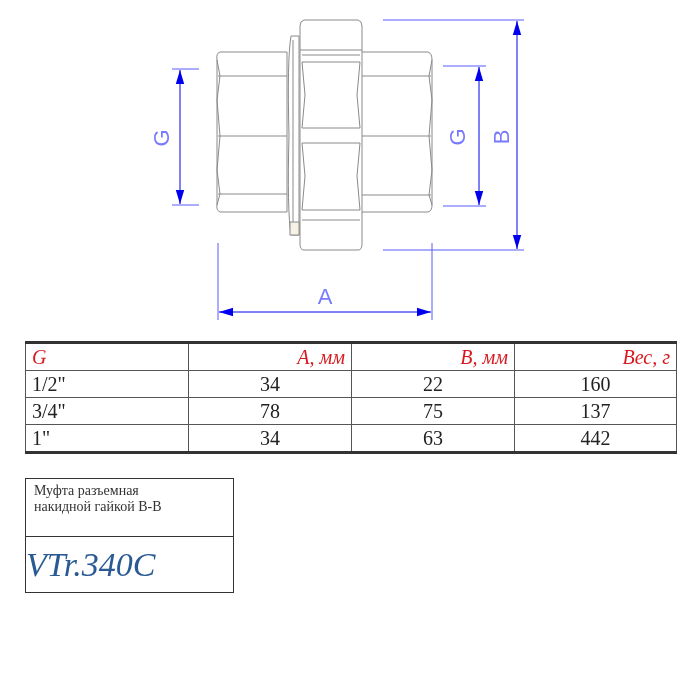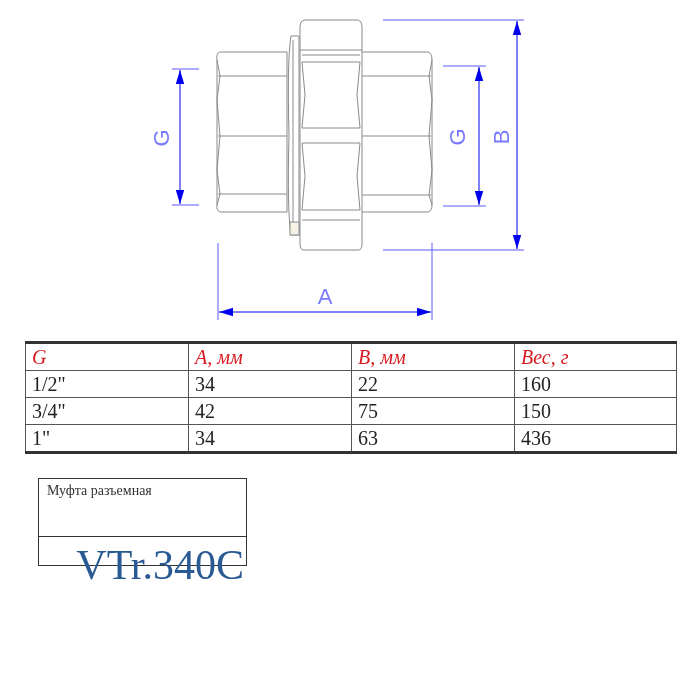--- a/index.html
+++ b/index.html
@@ -1,28 +1,28 @@
 <!DOCTYPE html>
 <html><head>
 <meta charset="utf-8">
 <style>
   html, body { margin:0; padding:0; background:#ffffff; }
   body { width:700px; height:700px; position:relative; overflow:hidden; font-family:"Liberation Serif", serif; }
   .drawing { position:absolute; left:0; top:0; width:700px; height:330px; }
   .spec-table { position:absolute; left:25px; top:341px; width:652px; border-collapse:collapse; border-top:3px solid #333; border-bottom:3px solid #333; border-left:1.5px solid #333; border-right:1.5px solid #333; font-family:"Liberation Serif", serif; font-size:20px; color:#222; }
   .spec-table td, .spec-table th { border:1.5px solid #555; padding:0 6px; height:26px; line-height:24px; font-weight:normal; }
-  .spec-table th { color:#d8191f; font-style:italic; text-align:left; }
+  .spec-table th { color:#d8191f; font-style:italic; text-align:right; }
   .spec-table th.first { text-align:left; }
-  .spec-table td { text-align:left; }
+  .spec-table td { text-align:center; }
   .spec-table td.first { text-align:left; }
   .col-g { width:150px; }
   .col-a, .col-b { width:150px; }
-  .label-box { position:absolute; left:38px; top:478px; width:209px; height:88px; border:1.5px solid #333; box-sizing:border-box; }
+  .label-box { position:absolute; left:25px; top:478px; width:209px; height:115px; border:1.5px solid #333; box-sizing:border-box; }
   .label-desc { position:absolute; left:0; top:0; width:100%; height:58px; border-bottom:1.5px solid #333; box-sizing:border-box; padding:4px 6px 0 8px; font-family:"Liberation Serif", serif; font-size:14px; line-height:16px; color:#333; }
-  .label-code { position:absolute; left:0; top:58px; width:100%; height:56px; font-family:"Liberation Serif", serif; font-size:42px; line-height:56px; color:#2a5a94; text-align:right; padding-right:2px; box-sizing:border-box; letter-spacing:0px; white-space:nowrap; }
+  .label-code { position:absolute; left:0; top:58px; width:100%; height:56px; font-family:"Liberation Serif", serif; font-style:italic; font-size:34px; line-height:56px; color:#2a5a94; text-align:left; padding-right:2px; box-sizing:border-box; letter-spacing:0px; white-space:nowrap; }
 </style>
 </head>
 <body>
 
 <svg class="drawing" viewBox="0 0 700 330" width="700" height="330" xmlns="http://www.w3.org/2000/svg">
   <defs>
     <marker id="arr" viewBox="0 0 10 10" refX="10" refY="5" markerWidth="14" markerHeight="14" orient="auto-start-reverse" markerUnits="userSpaceOnUse">
       <path d="M0,2 L10,5 L0,8 z" fill="#0000ee"></path>
     </marker>
   </defs>
@@ -104,31 +104,32 @@
   </thead>
   <tbody>
     <tr>
       <td class="first">1/2"</td>
       <td>34</td>
       <td>22</td>
       <td>160</td>
     </tr>
     <tr>
       <td class="first">3/4"</td>
-      <td>42</td>
+      <td>78</td>
       <td>75</td>
-      <td>150</td>
+      <td>137</td>
     </tr>
     <tr>
       <td class="first">1"</td>
       <td>34</td>
       <td>63</td>
-      <td>436</td>
+      <td>442</td>
     </tr>
   </tbody>
 </table>
 
 <div class="label-box">
   <div class="label-desc">
     <div>Муфта разъемная</div>
+    <div>накидной гайкой В-В</div>
   </div>
   <div class="label-code">VTr.340C</div>
 </div>
 
 </body></html>

